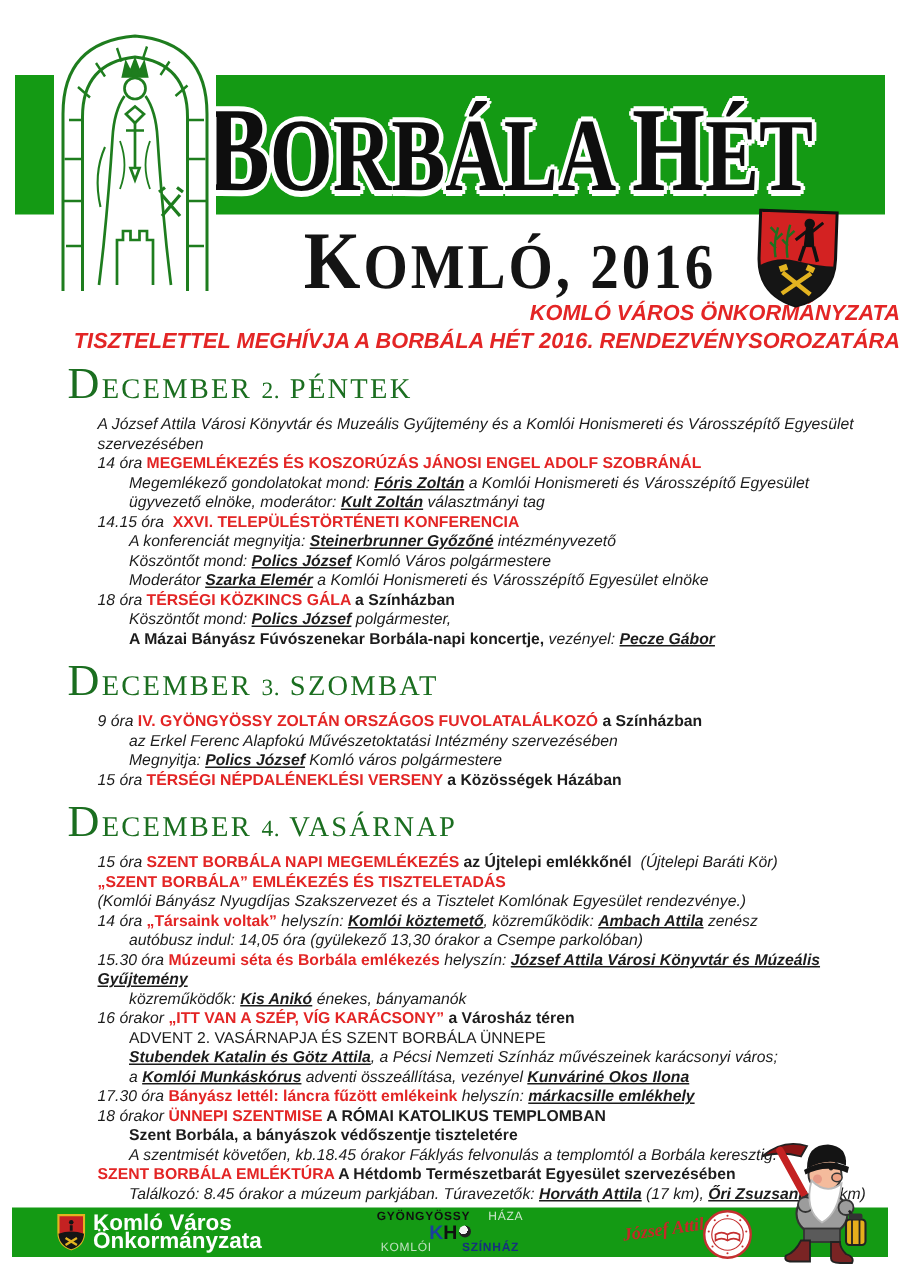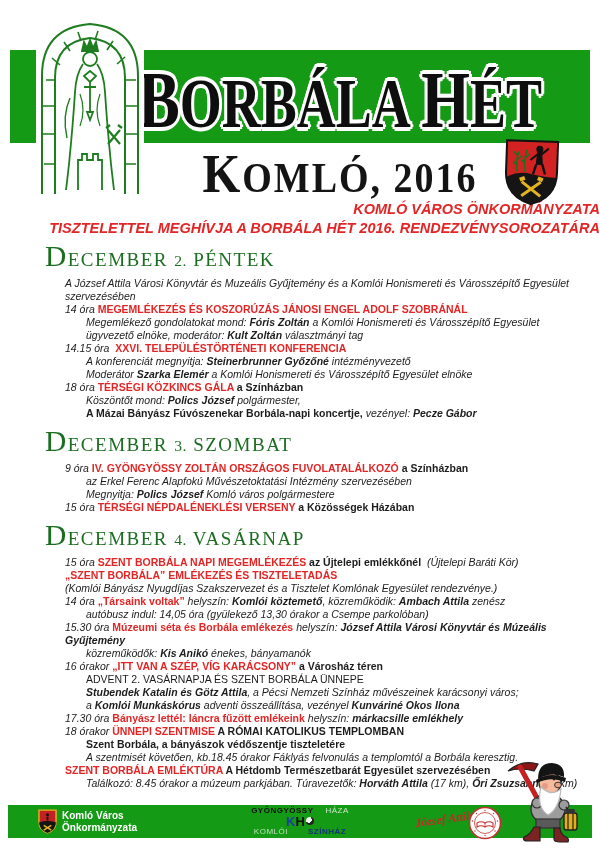--- a/index.html
+++ b/index.html
@@ -49,26 +49,26 @@
   .hd:first-child{margin-top:0;}
   .hd .sg-cap{font-size:1.55em;line-height:0.7;}
   .hd .sg-num{font-size:0.82em;letter-spacing:0.5px;}
   .ln{margin:0;}
   .ind1{padding-left:20px;}
   .ind2{padding-left:41px;}
   .sg-t{font-style:italic;}
   .sg-r{color:var(--red);font-weight:bold;}
   .sg-b{font-weight:bold;}
   .sg-i{font-style:italic;}
-  .sg-bi{font-weight:bold;font-style:italic;}
+  .sg-bi{font-weight:bold;font-style:italic;text-decoration:underline;}
   
   .fband{position:absolute;left:8px;top:805px;width:584px;height:33px;background:var(--green);z-index:1;}
   .muni{position:absolute;left:38px;top:809px;z-index:2;display:flex;align-items:center;gap:5px;}
   .muni-shield{width:19px;height:25px;}
-  .muni-text{color:#ffffff;font-weight:bold;font-size:10px;line-height:12px;}
+  .muni-text{color:#ffffff;font-weight:bold;font-size:15px;line-height:12px;}
   .centerlogo{position:absolute;left:225px;top:806px;width:150px;z-index:2;text-align:center;line-height:10px;}
   .cl-top{font-size:8px;letter-spacing:0.5px;}
   .cl-top .b{font-weight:bold;color:#101010;}
   .cl-top .lt{color:#cfe6cf;padding-left:12px;}
   .cl-mid{font-size:13px;font-weight:bold;line-height:11px;}
   .cl-mid .k{color:#1a3f9e;}
   .cl-mid .h{color:#101010;}
   .cl-globe{display:inline-block;width:8px;height:8px;border-radius:50%;
     background:radial-gradient(circle at 35% 35%,#f5f5f5 0 40%,#222 41% 100%);vertical-align:1px;margin-left:1px;}
   .cl-bottom{font-size:8px;letter-spacing:0.5px;}
@@ -137,20 +137,21 @@
   <div class="invite invite1">KOMLÓ VÁROS ÖNKORMÁNYZATA</div>
   <div class="invite invite2">TISZTELETTEL MEGHÍVJA A BORBÁLA HÉT 2016. RENDEZVÉNYSOROZATÁRA</div>
 
   <div class="program">
       <div class="hd"><span class="seg sg-cap">D</span><span class="seg sg-n">ECEMBER </span><span class="seg sg-num">2.</span><span class="seg sg-n"> PÉNTEK</span></div>
       <div class="ln ind1"><span class="seg sg-i">A József Attila Városi Könyvtár és Muzeális Gyűjtemény és a Komlói Honismereti és Városszépítő Egyesület szervezésében</span></div>
       <div class="ln ind1"><span class="seg sg-t">14 óra </span><span class="seg sg-r">MEGEMLÉKEZÉS ÉS KOSZORÚZÁS JÁNOSI ENGEL ADOLF SZOBRÁNÁL</span></div>
       <div class="ln ind2"><span class="seg sg-i">Megemlékező gondolatokat mond: </span><span class="seg sg-bi">Fóris Zoltán</span><span class="seg sg-i"> a Komlói Honismereti és Városszépítő Egyesület ügyvezető elnöke, moderátor: </span><span class="seg sg-bi">Kult Zoltán</span><span class="seg sg-i"> választmányi tag</span></div>
       <div class="ln ind1"><span class="seg sg-t">14.15 óra&nbsp; </span><span class="seg sg-r">XXVI. TELEPÜLÉSTÖRTÉNETI KONFERENCIA</span></div>
       <div class="ln ind2"><span class="seg sg-i">A konferenciát megnyitja: </span><span class="seg sg-bi">Steinerbrunner Győzőné</span><span class="seg sg-i"> intézményvezető</span></div>
+      <div class="ln ind2"><span class="seg sg-i">Köszöntőt mond: </span><span class="seg sg-bi">Polics József</span><span class="seg sg-i"> Komló Város polgármestere</span></div>
       <div class="ln ind2"><span class="seg sg-i">Moderátor </span><span class="seg sg-bi">Szarka Elemér</span><span class="seg sg-i"> a Komlói Honismereti és Városszépítő Egyesület elnöke</span></div>
       <div class="ln ind1"><span class="seg sg-t">18 óra </span><span class="seg sg-r">TÉRSÉGI KÖZKINCS GÁLA</span><span class="seg sg-b"> a Színházban</span></div>
       <div class="ln ind2"><span class="seg sg-i">Köszöntőt mond: </span><span class="seg sg-bi">Polics József</span><span class="seg sg-i"> polgármester,</span></div>
       <div class="ln ind2"><span class="seg sg-b">A Mázai Bányász Fúvószenekar Borbála-napi koncertje,</span><span class="seg sg-i"> vezényel: </span><span class="seg sg-bi">Pecze Gábor</span></div>
       <div class="hd"><span class="seg sg-cap">D</span><span class="seg sg-n">ECEMBER </span><span class="seg sg-num">3.</span><span class="seg sg-n"> SZOMBAT</span></div>
       <div class="ln ind1"><span class="seg sg-t">9 óra </span><span class="seg sg-r">IV. GYÖNGYÖSSY ZOLTÁN ORSZÁGOS FUVOLATALÁLKOZÓ</span><span class="seg sg-b"> a Színházban</span></div>
       <div class="ln ind2"><span class="seg sg-i">az Erkel Ferenc Alapfokú Művészetoktatási Intézmény szervezésében</span></div>
       <div class="ln ind2"><span class="seg sg-i">Megnyitja: </span><span class="seg sg-bi">Polics József</span><span class="seg sg-i"> Komló város polgármestere</span></div>
       <div class="ln ind1"><span class="seg sg-t">15 óra </span><span class="seg sg-r">TÉRSÉGI NÉPDALÉNEKLÉSI VERSENY</span><span class="seg sg-b"> a Közösségek Házában</span></div>
       <div class="hd"><span class="seg sg-cap">D</span><span class="seg sg-n">ECEMBER </span><span class="seg sg-num">4.</span><span class="seg sg-n"> VASÁRNAP</span></div>

